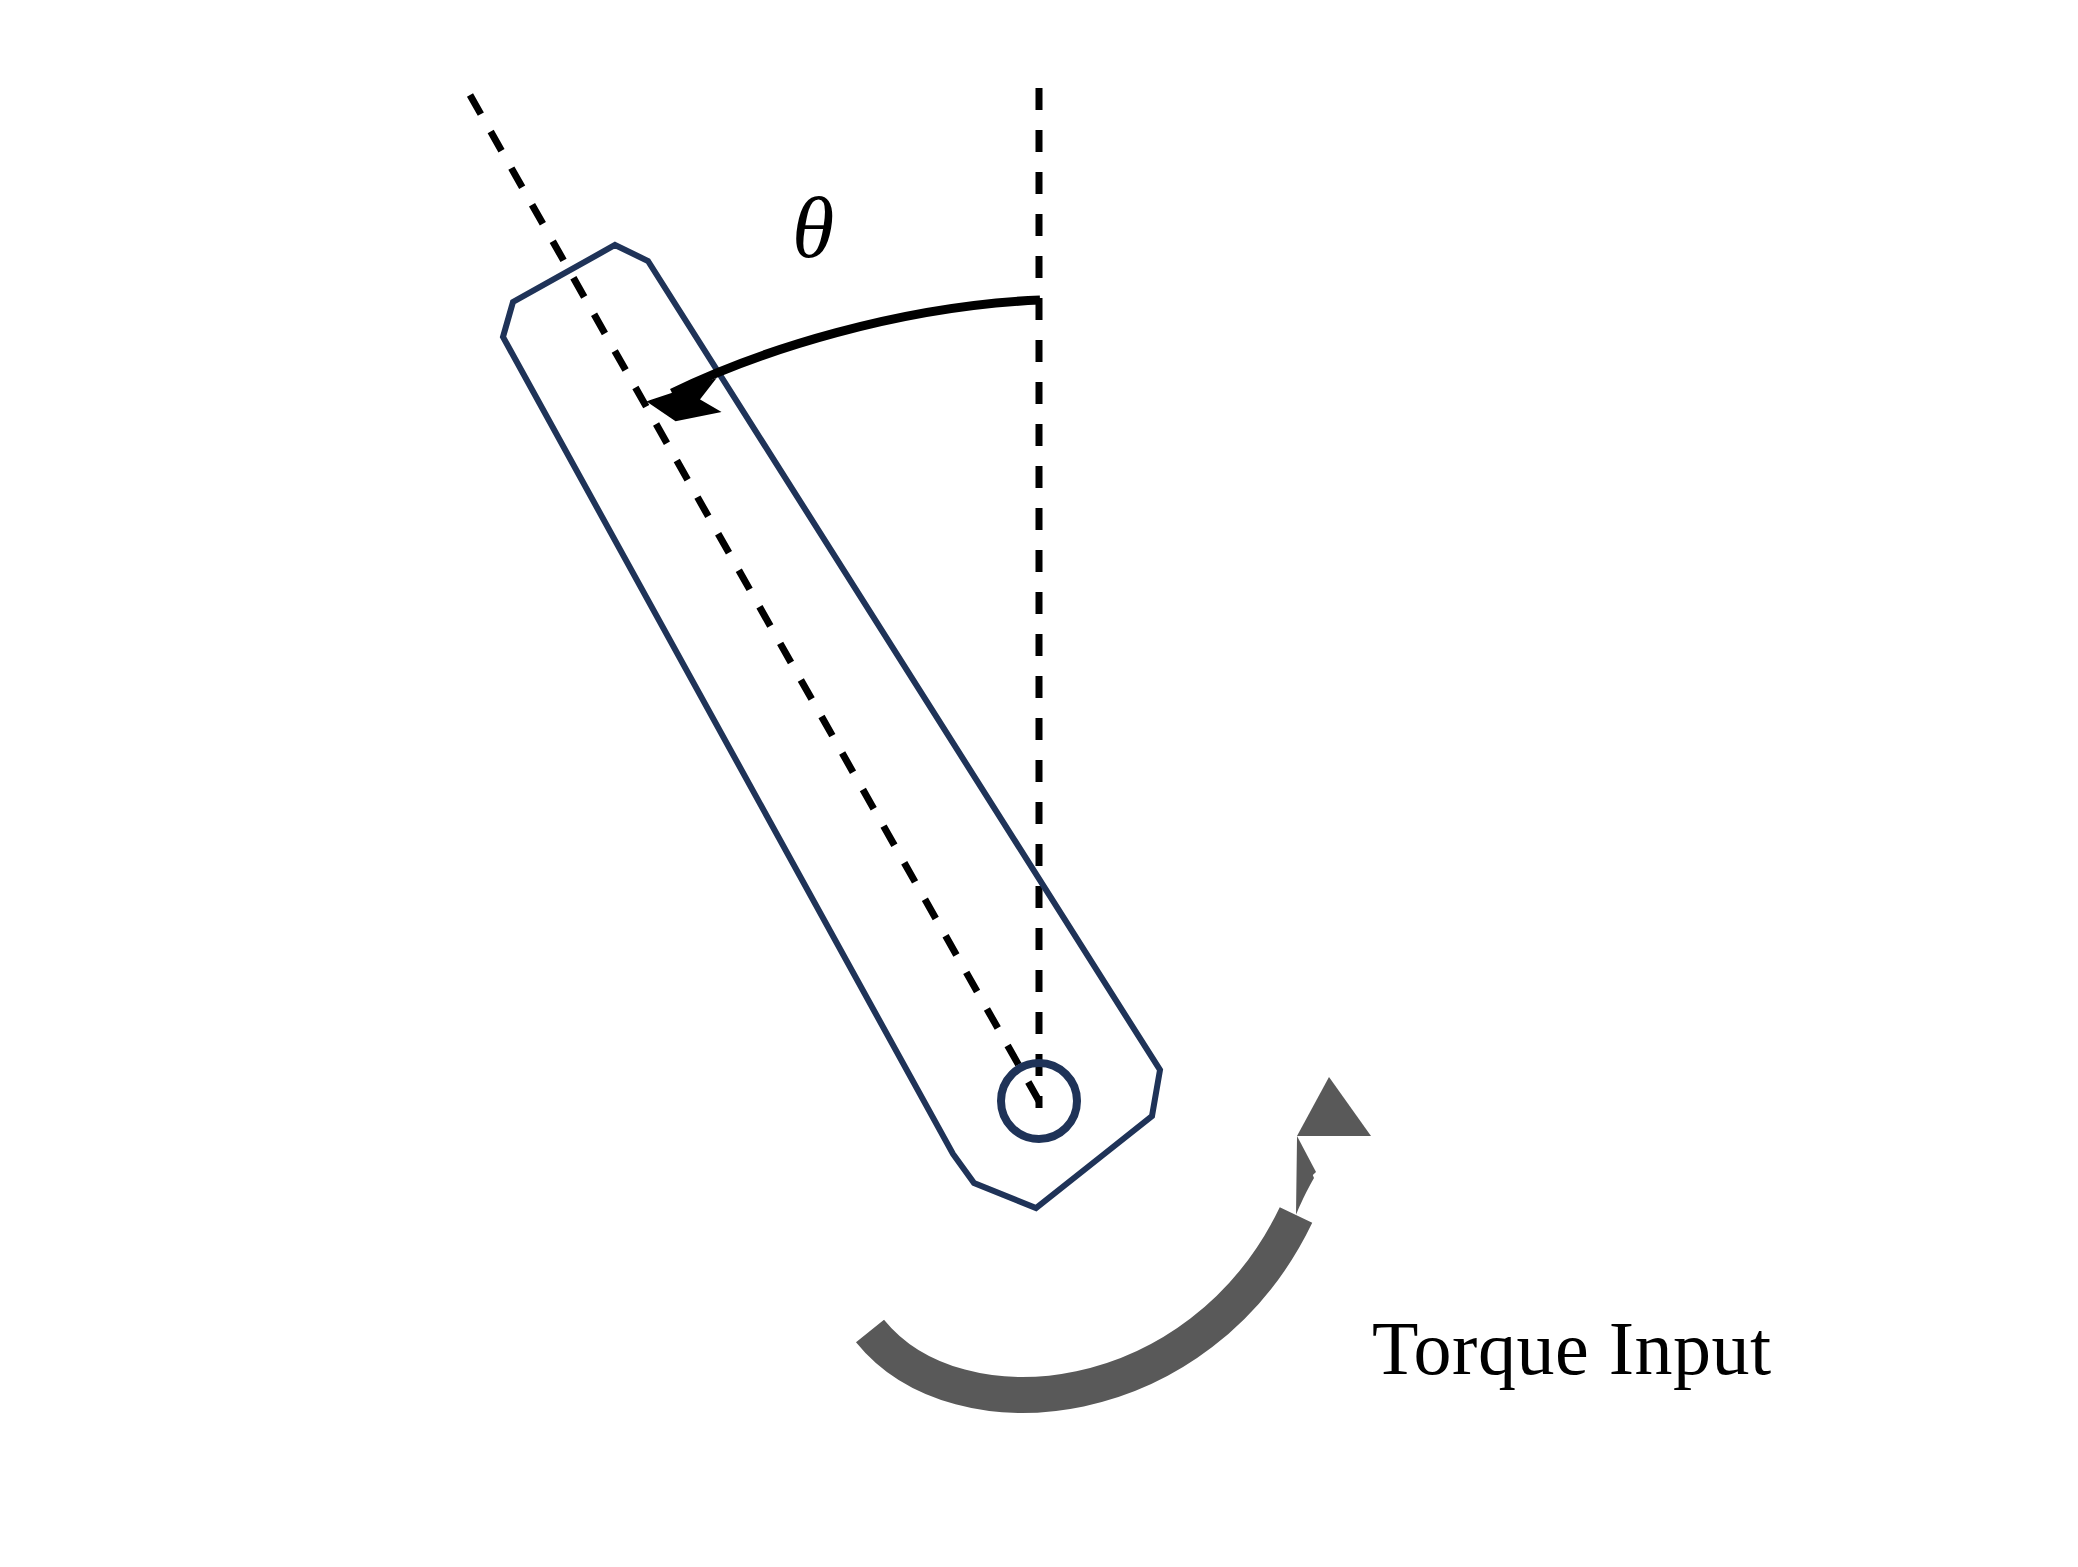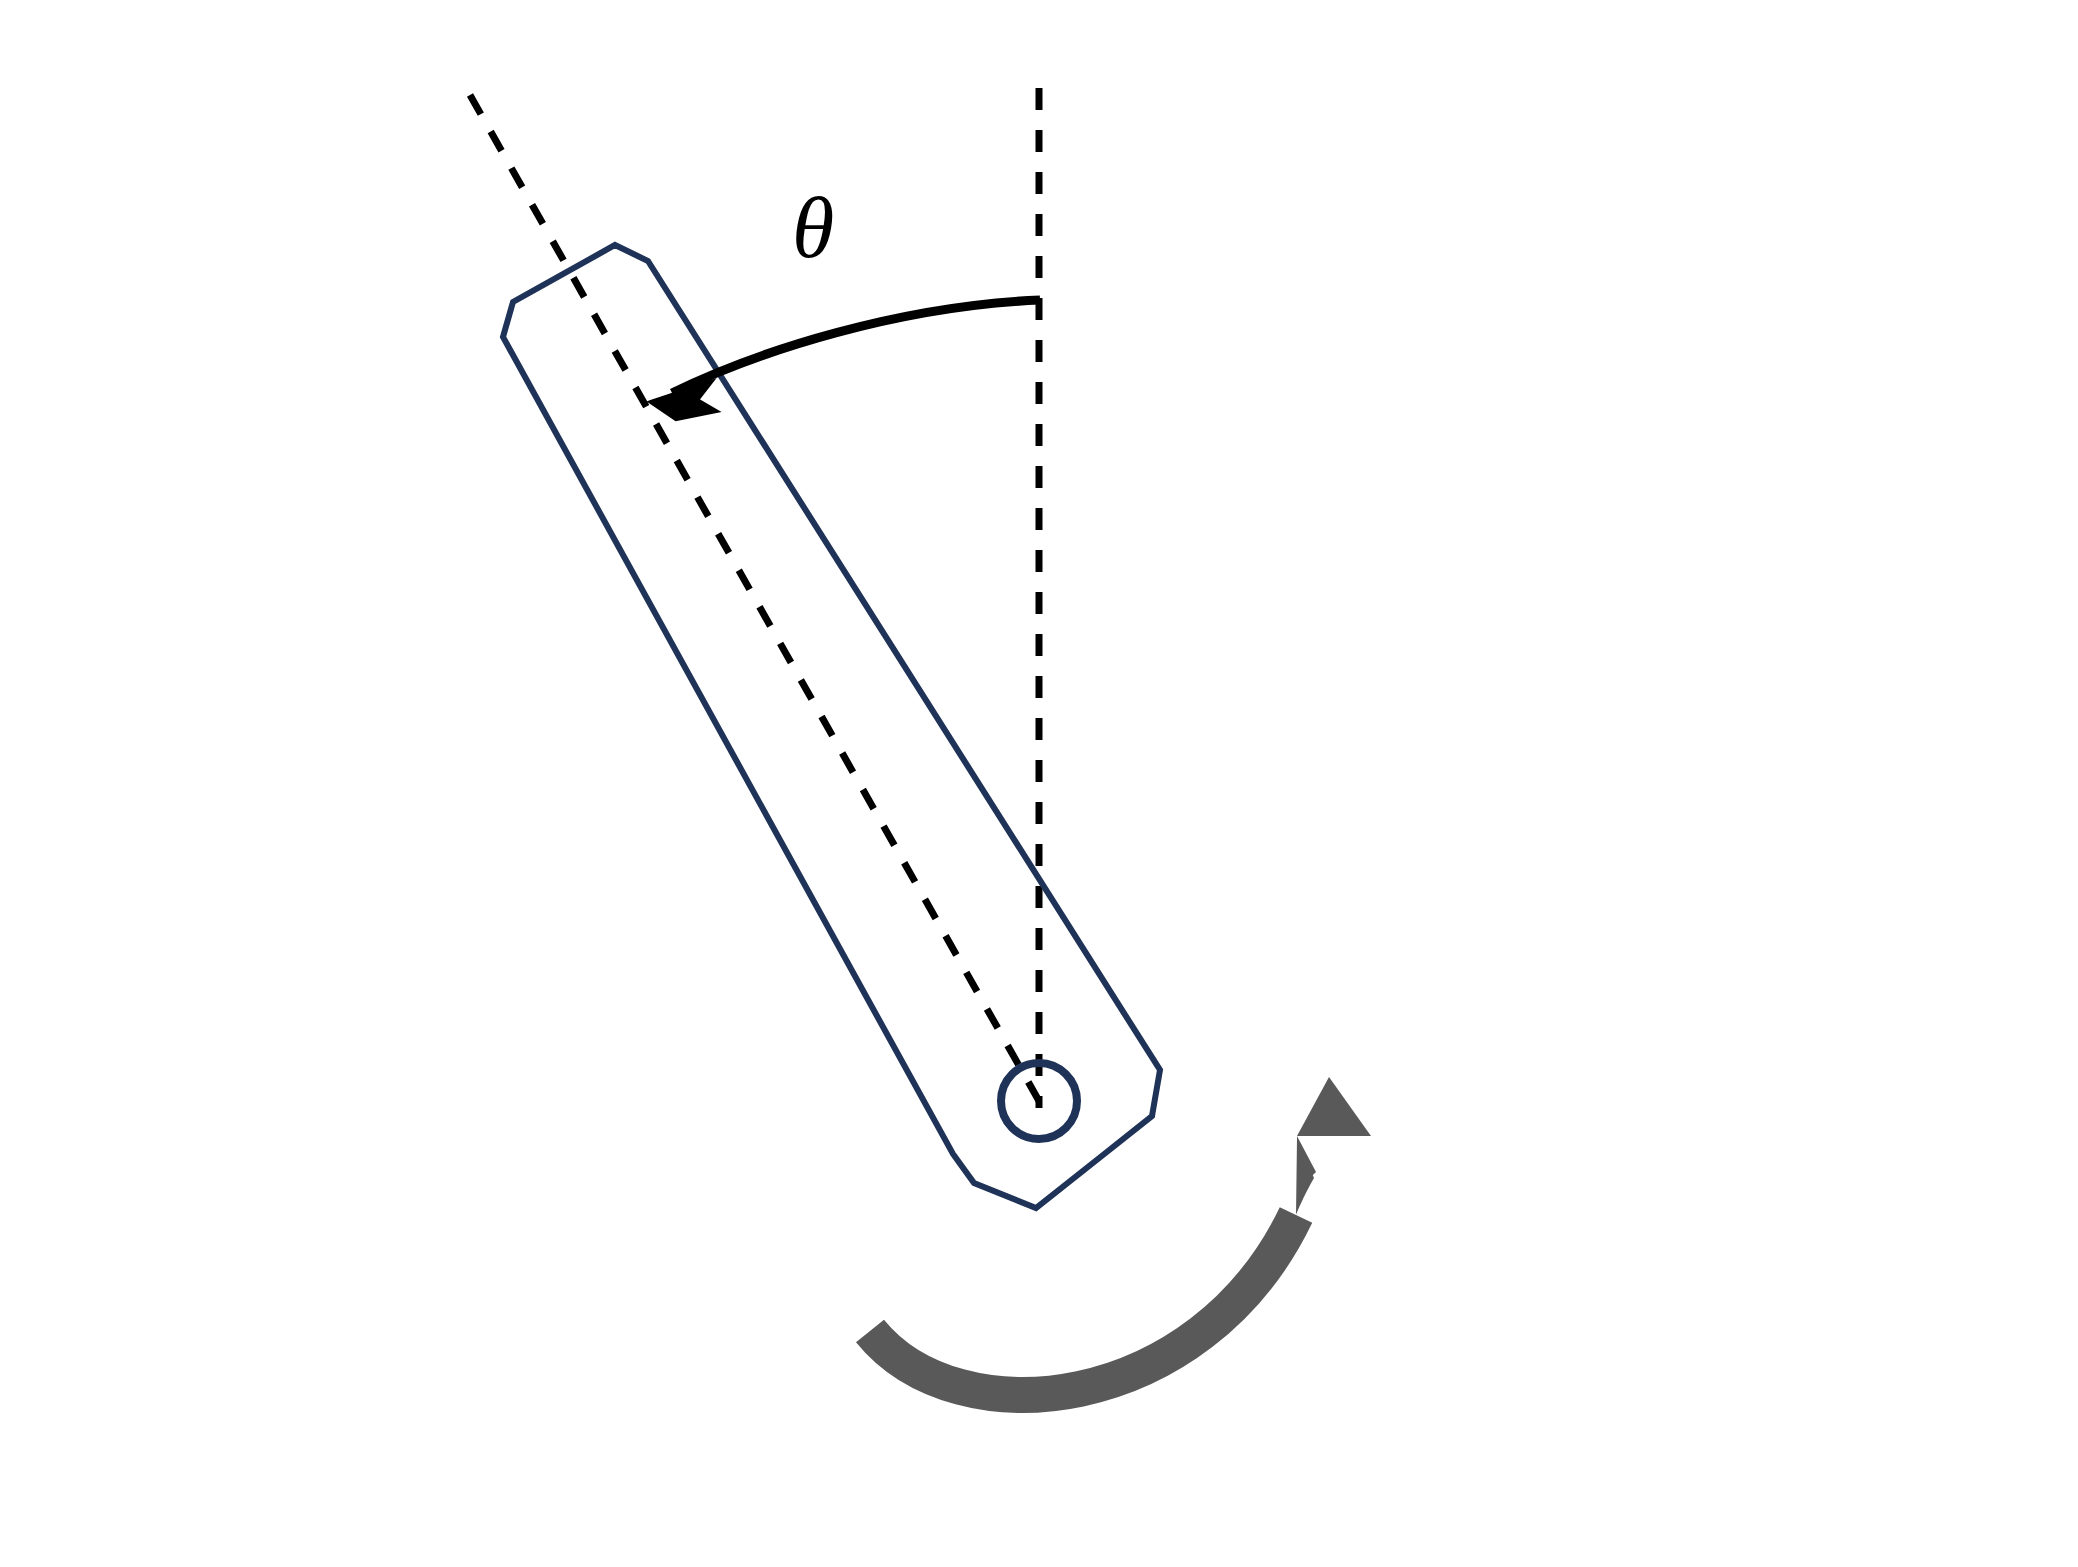--- a/index.html
+++ b/index.html
@@ -82,14 +82,15 @@
 
     <path d="M 1314 1178 L 1297 1138 L 1296 1215
              C 1296 1215 1303 1197 1314 1178 Z" fill="#595959" stroke="none"></path>
 
     <polygon points="1329,1077 1371,1136 1297,1136" fill="#595959" stroke="none"></polygon>
     <path d="M 1297 1136 L 1297 1190 L 1316 1172 Z" fill="#595959" stroke="none"></path>
   </svg>
 
   <div class="label-text" id="theta-label">θ</div>
 
+  <div class="label-text" id="torque-input-label">Torque Input</div>
 
 </div>
 
 </body></html>

